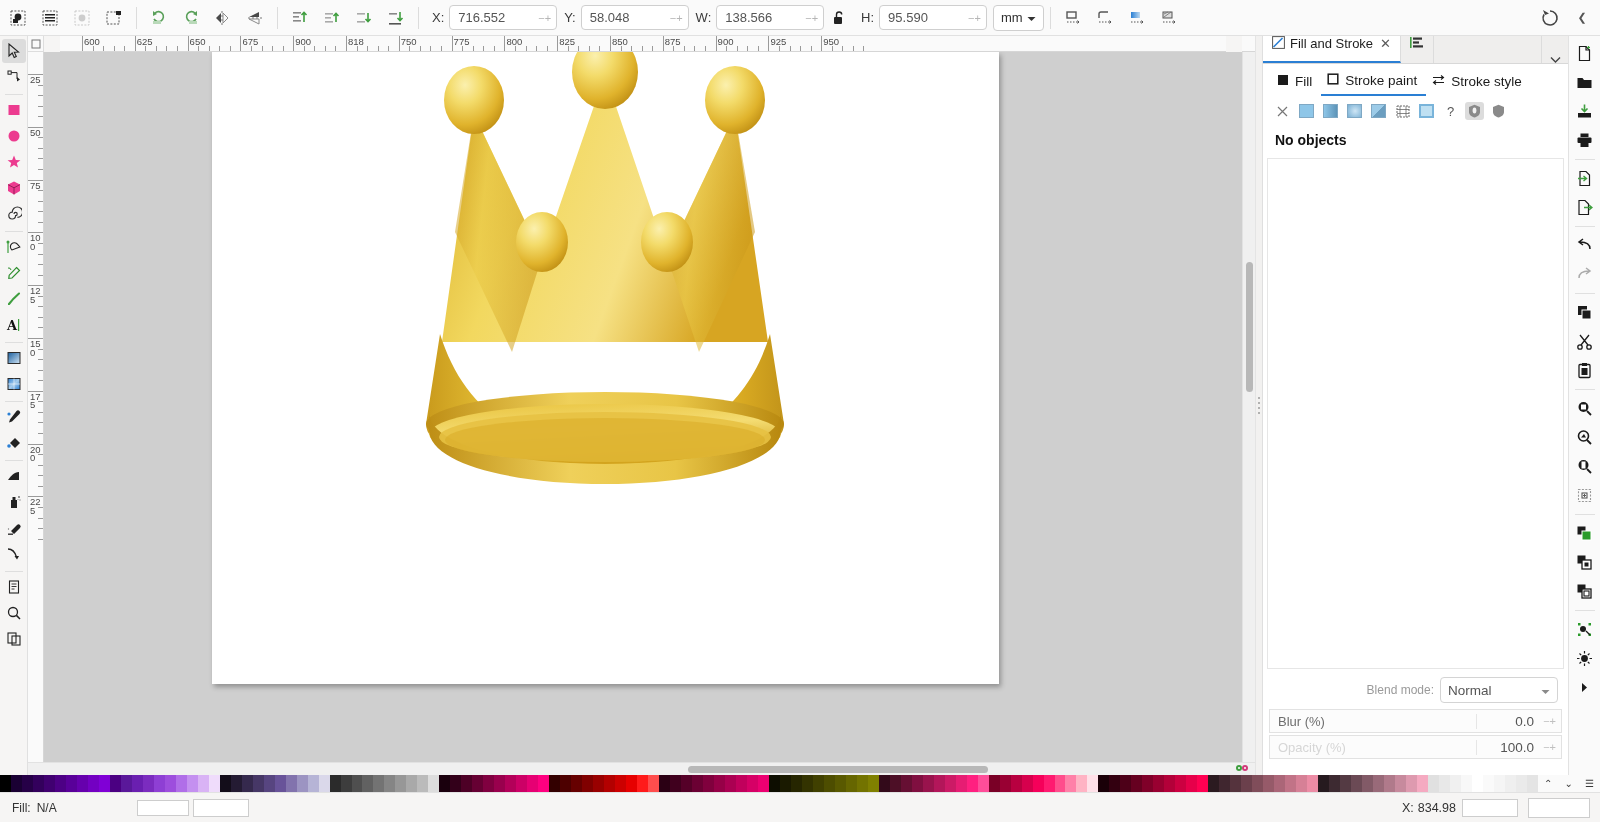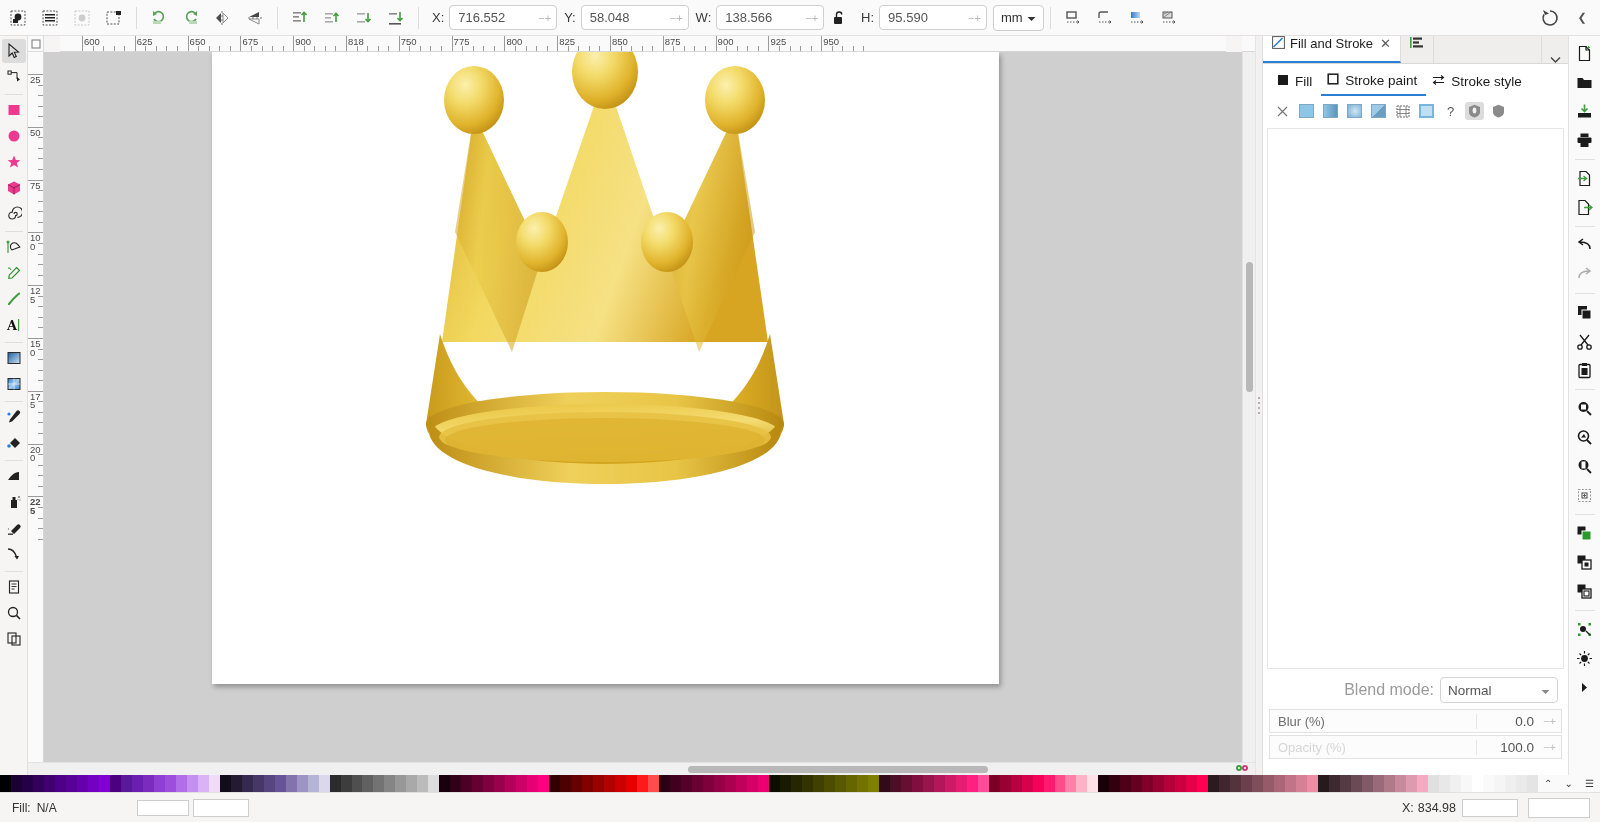--- a/index.html
+++ b/index.html
@@ -139,21 +139,21 @@
   .pbtn { width:19px; height:18px; border-radius:3px; display:flex;
           align-items:center; justify-content:center; }
   .pbtn.sel { background:#dcdcdc; }
   .sw { width:15px; height:14px; border:1px solid #7fa8c4; }
 
   .noobj { padding:10px 12px 4px 12px; font-size:14px; font-weight:bold; color:#111; }
   .fillpanel { flex:1; border:1px solid #e6e6e6; margin:6px 4px 0 4px; min-height:0;}
 
   .blendrow { display:flex; align-items:center; justify-content:flex-end; gap:6px;
               padding:8px 10px 4px 10px; }
-  .blendlbl { font-size:16px; color:#9a9a9a; }
+  .blendlbl { font-size:12px; color:#9a9a9a; }
   .blendsel { display:flex; align-items:center; justify-content:space-between;
               width:118px; height:26px; border:1px solid #d4d4d4; border-radius:4px;
               background:#fff; padding:0 7px; font-size:13.5px; color:#555; }
   .sliderrow { display:flex; align-items:center; height:24px; margin:2px 6px 0 6px;
                border:1px solid #e2e2e2; background:#fcfcfc; }
   .sl-label { flex:1; padding-left:8px; font-size:13px; color:#6e6e6e; }
   .sl-val { width:62px; text-align:right; font-size:13.5px; color:#555; padding-right:4px;
             border-left:1px solid #e6e6e6; }
   .sl-arrows { display:flex; gap:2px; color:#c0c0c0; font-size:11px; padding:0 5px; }
 
@@ -675,21 +675,21 @@
             <div class="tick" style="top: 359.92px; width: 5px;"></div>
             <div class="tick" style="top: 370.48px; width: 5px;"></div>
             <div class="tick" style="top: 381.04px; width: 5px;"></div>
             <div class="tick" style="top: 391.6px; width: 16px;"></div>
             <div class="lbl" style="top: 393.6px;">200</div>
             <div class="tick" style="top: 402.16px; width: 5px;"></div>
             <div class="tick" style="top: 412.72px; width: 5px;"></div>
             <div class="tick" style="top: 423.28px; width: 5px;"></div>
             <div class="tick" style="top: 433.84px; width: 5px;"></div>
             <div class="tick" style="top: 444.4px; width: 16px;"></div>
-            <div class="lbl" style="top: 446.4px; font-weight: bold;">225</div>
+            <div class="lbl" style="top: 446.4px;">225</div>
             <div class="tick" style="top: 454.96px; width: 5px;"></div>
             <div class="tick" style="top: 465.52px; width: 5px;"></div>
             <div class="tick" style="top: 476.08px; width: 5px;"></div>
             <div class="tick" style="top: 486.64px; width: 5px;"></div>
           </div>
         <div class="canvas">
           <div class="page">
 
             <svg width="787" height="632" viewBox="0 0 787 632" style="position:absolute;left:0;top:0;">
               <defs>
@@ -878,20 +878,21 @@
               <ellipse cx="6.5" cy="6.6" rx="1.9" ry="3" fill="#f2f2f2"></ellipse>
             </svg>
           </div>
           <div class="pbtn">
             <svg width="13" height="14" viewBox="0 0 13 14">
               <path d="M6.5 0.8 L12 3 V8 C12 11, 9 13, 6.5 13.4 C4 13, 1 11, 1 8 V3 Z" fill="#8a8a8a"></path>
             </svg>
           </div>
         </div>
 
+        <div class="noobj">No objects</div>
         <div class="fillpanel"></div>
 
         <div class="blendrow">
           <span class="blendlbl">Blend mode:</span>
           <div class="blendsel">
             <span>Normal</span>
             <span>
               <svg width="9" height="6" viewBox="0 0 9 6">
                   <path d="M0.5 1 L4.5 5 L8.5 1" fill="#8a8a8a"></path>
                 </svg>

